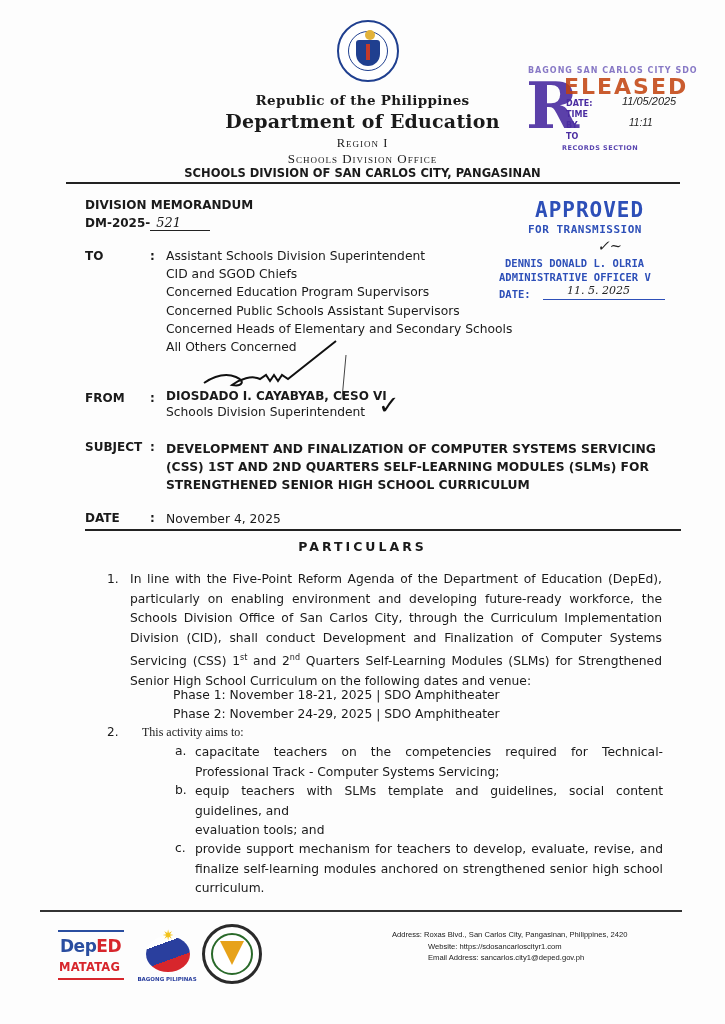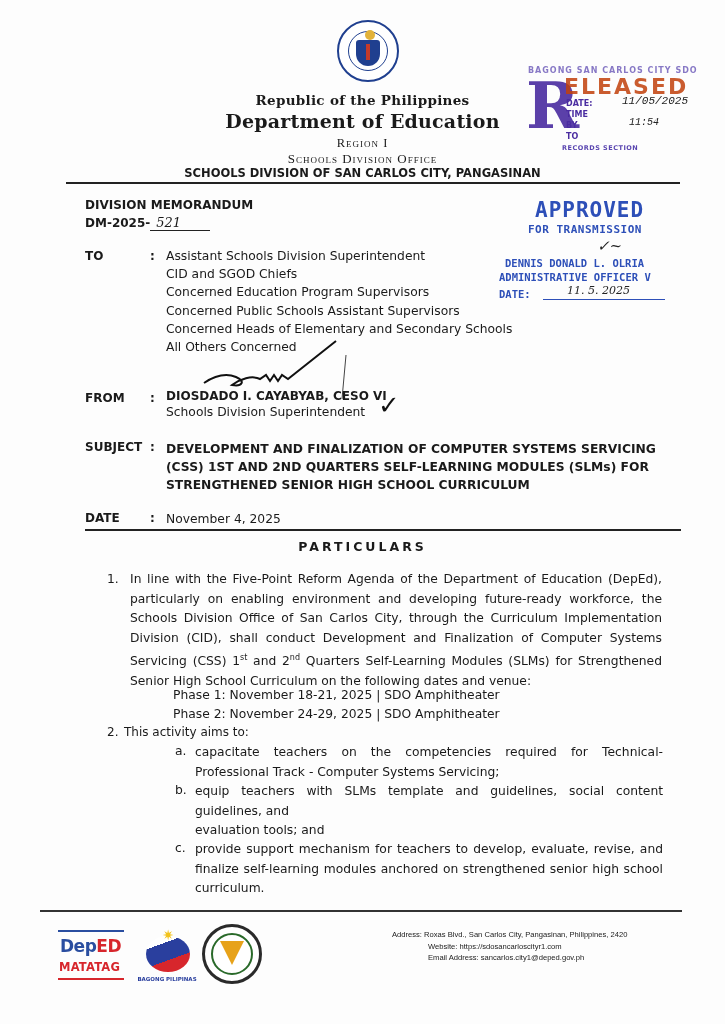--- a/index.html
+++ b/index.html
@@ -22,21 +22,21 @@
   .sdo { top: 151px; font-family: "Liberation Serif", serif; font-size: 13px; letter-spacing: 1px; font-variant: small-caps; }
   .sdo-city { top: 166px; font-family: "DejaVu Sans", sans-serif; font-weight: bold; font-size: 11.5px; }
   .hdr-rule { left: 66px; top: 182px; width: 614px; height: 2px; background: #222; }
 
   
   .released { left: 524px; top: 62px; width: 186px; height: 92px; color: #4a2ca0; }
   .released .top { position: absolute; left: 4px; top: 4px; font-size: 8px; font-weight: bold; letter-spacing: 1px; color: #6a58b8; opacity: 0.8; white-space: nowrap; }
   .released .R { position: absolute; left: 2px; top: 12px; font-family: "DejaVu Serif", serif; font-weight: bold; font-size: 64px; line-height: 64px; color: #4a2ca0; opacity: 0.9; }
   .released .word { position: absolute; left: 40px; top: 12px; font-family: "DejaVu Sans", sans-serif; font-weight: bold; font-size: 22px; letter-spacing: 2px; color: #c2410c; opacity: 0.85; }
   .released .fields { position: absolute; left: 42px; top: 36px; font-size: 8px; font-weight: bold; line-height: 11px; color: #4a2ca0; }
-  .released .hand { position: absolute; font-family: Liberation Mono, monospace; font-style: italic; color: #222; font-size: 11px; }
+  .released .hand { position: absolute; font-family: Liberation Sans, sans-serif; font-style: italic; color: #222; font-size: 11px; }
   .released .footer { position: absolute; left: 38px; top: 82px; font-size: 6.5px; font-weight: bold; color: #5a46b0; letter-spacing: 0.5px; white-space: nowrap; }
 
   .approved { left: 485px; top: 195px; width: 210px; height: 120px; color: #2d4fb8; text-align: left; }
   .approved .a1 { position: absolute; left: 50px; top: 3px; font-family: "DejaVu Sans Mono", monospace; font-weight: bold; font-size: 21px; letter-spacing: 1px; }
   .approved .a2 { position: absolute; left: 43px; top: 28px; font-family: "DejaVu Sans Mono", monospace; font-weight: bold; font-size: 11px; letter-spacing: 0.5px; }
   .approved .a3 { position: absolute; left: 20px; top: 62px; font-family: "DejaVu Sans Mono", monospace; font-weight: bold; font-size: 10.5px; }
   .approved .a4 { position: absolute; left: 14px; top: 76px; font-family: "DejaVu Sans Mono", monospace; font-weight: bold; font-size: 10.5px; }
   .approved .a5 { position: absolute; left: 14px; top: 93px; font-family: "DejaVu Sans Mono", monospace; font-weight: bold; font-size: 10.5px; }
   .approved .dline { position: absolute; left: 58px; top: 104px; width: 122px; border-bottom: 1.5px solid #2d4fb8; }
   .approved .dval { position: absolute; left: 82px; top: 89px; font-family: "DejaVu Serif", serif; font-style: italic; color: #222; font-size: 11px; }
@@ -62,21 +62,21 @@
   .date-val { left: 166px; top: 511px; font-size: 12.3px; }
   .date-rule { left: 85px; top: 529px; width: 596px; height: 2px; background: #222; }
 
   .particulars { left: 0; width: 725px; top: 539px; text-align: center; font-weight: bold; font-size: 12.5px; letter-spacing: 3px; }
 
   .para { font-size: 12.3px; line-height: 19.5px; text-align: justify; }
   .p1-num { left: 107px; top: 570px; }
   .p1 { left: 130px; top: 570px; width: 532px; }
   .phase { left: 173px; font-size: 12.3px; }
   .p2-num { left: 107px; top: 724px; }
-  .p2 { left: 124px; top: 724px; }
+  .p2 { left: 142px; top: 724px; font-family: Liberation Serif, serif; }
   .sub-letter { left: 175px; font-size: 12.3px; }
   .sub-text { left: 195px; width: 468px; font-size: 12.3px; line-height: 19.5px; text-align: justify; }
 
   .foot-rule { left: 40px; top: 910px; width: 642px; height: 2px; background: #333; }
 
   
   .logo-deped { left: 58px; top: 928px; width: 66px; height: 58px; }
   .logo-deped .bar { position: absolute; left: 0; width: 66px; height: 2px; background: #2a4ea0; }
   .logo-deped .dep { position: absolute; left: 2px; top: 8px; font-weight: bold; font-size: 17px; color: #2a4ea0; letter-spacing: -0.5px; }
   .logo-deped .dep .ed { color: #d7262c; }
@@ -112,21 +112,21 @@
   <div class="top">BAGONG SAN CARLOS CITY SDO</div>
   <div class="R">R</div>
   <div class="word">ELEASED</div>
   <div class="fields">
     <div>DATE:</div>
     <div>TIME</div>
     <div>BY</div>
     <div>TO</div>
   </div>
   <div class="hand" style="left:98px;top:33px;">11/05/2025</div>
-  <div class="hand" style="left:105px;top:55px;font-size:10px;">11:54</div>
+  <div class="hand" style="left:105px;top:55px;font-size:10px;">11:11</div>
   <div class="footer">RECORDS SECTION</div>
 </div>
 
 <div class="abs label memo-title">DIVISION  MEMORANDUM</div>
 <div class="abs label memo-num">
   <span>DM-2025-</span><span class="num">521</span>
 </div>
 
 <div class="abs approved">
   <div class="a1">APPROVED</div>

